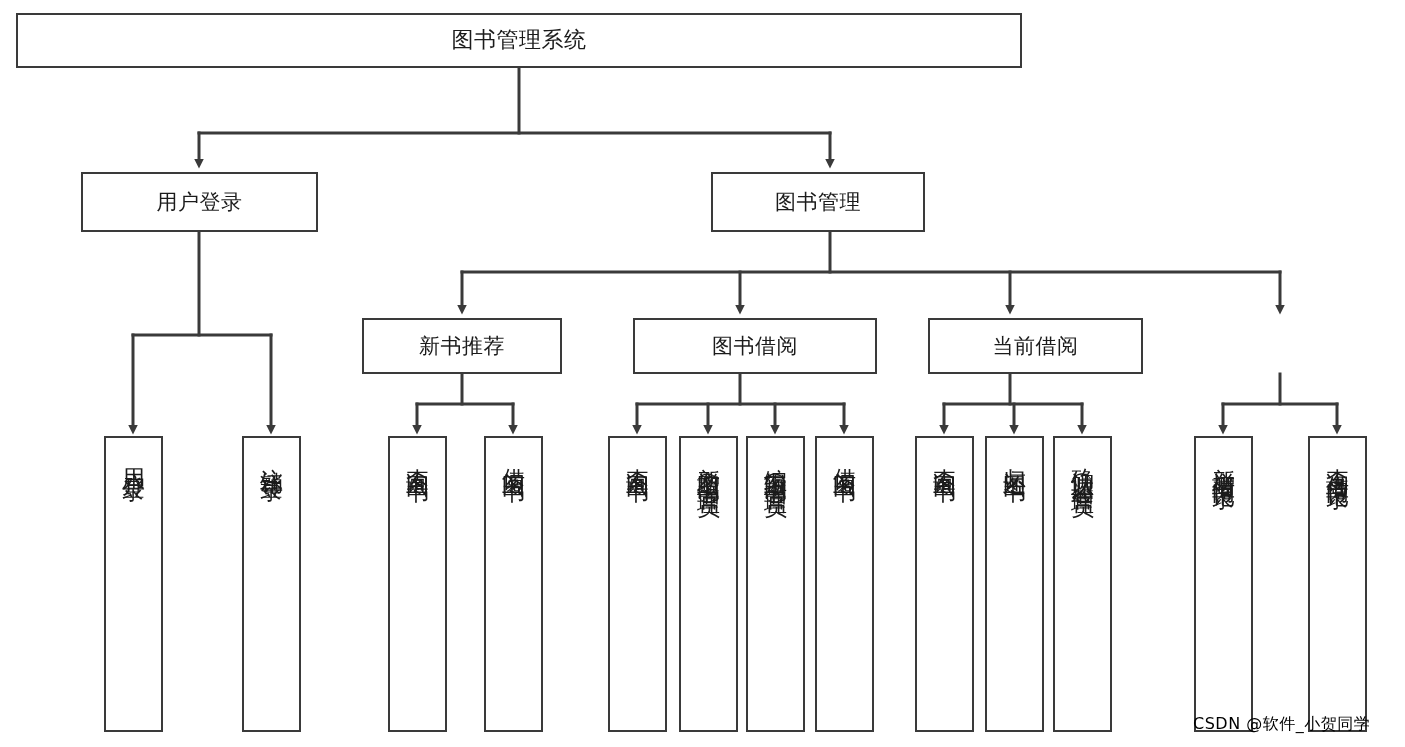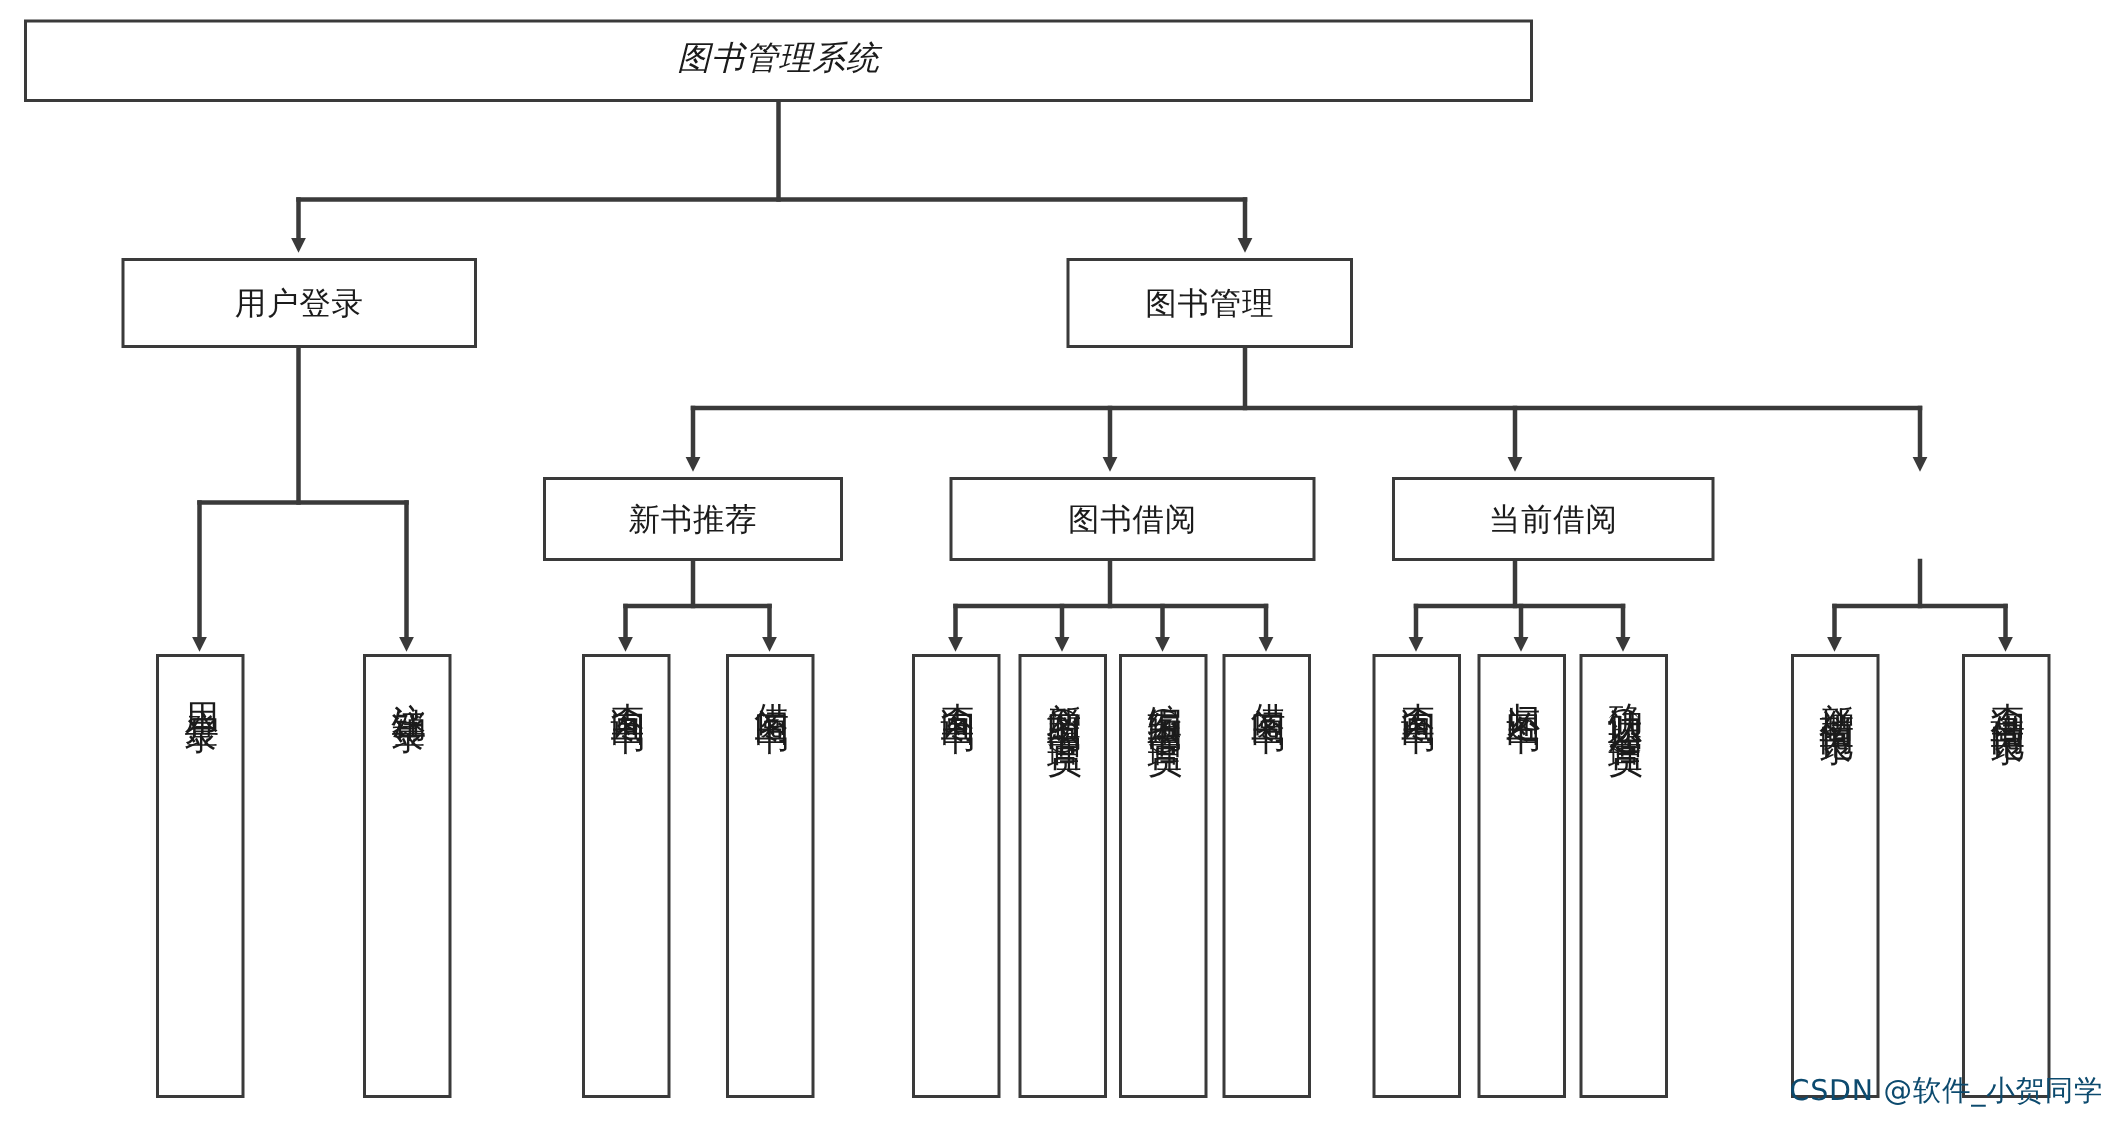--- a/index.html
+++ b/index.html
@@ -37,40 +37,39 @@
     text-align:center;
     line-height:1.28;
     letter-spacing:0.5px;
   }
   
   .node.h .label{
     font-size:21px;
   }
   .node.root .label{
     font-size:22px;
-    font-style:italic;
   }
   
   .node.v{
     align-items:flex-start;
     justify-content:center;
     padding-top:12px;
   }
   .node.v .label{
     writing-mode:vertical-rl;
     text-orientation:upright;
     font-size:23px;
     line-height:1.0;
     letter-spacing:4px;
     white-space:nowrap;
   }
   .watermark{
     position:absolute;
-    font-size:19px;
-    color:#0c4a6e;
+    font-size:16px;
+    color:#000000;
     white-space:nowrap;
     letter-spacing:0.5px;
     pointer-events:none;
   }
 </style>
 </head>
 <body>
 
 <div id="canvas">
 
@@ -126,21 +125,21 @@
   </svg>
 
   <div class="node h root" style="left:16px; top:13px; width:1006px; height:55px;">
     <span class="label">图书管理系统</span>
   </div>
 
   <div class="node h" style="left:81px; top:172px; width:237px; height:60px;">
     <span class="label">用户登录</span>
   </div>
 
-  <div class="node h" style="left:711px; top:172px; width:191px; height:60px;">
+  <div class="node h" style="left:711px; top:172px; width:214px; height:60px;">
     <span class="label">图书管理</span>
   </div>
 
   <div class="node h" style="left:362px; top:318px; width:200px; height:56px;">
     <span class="label">新书推荐</span>
   </div>
 
   <div class="node h" style="left:633px; top:318px; width:244px; height:56px;">
     <span class="label">图书借阅</span>
   </div>

